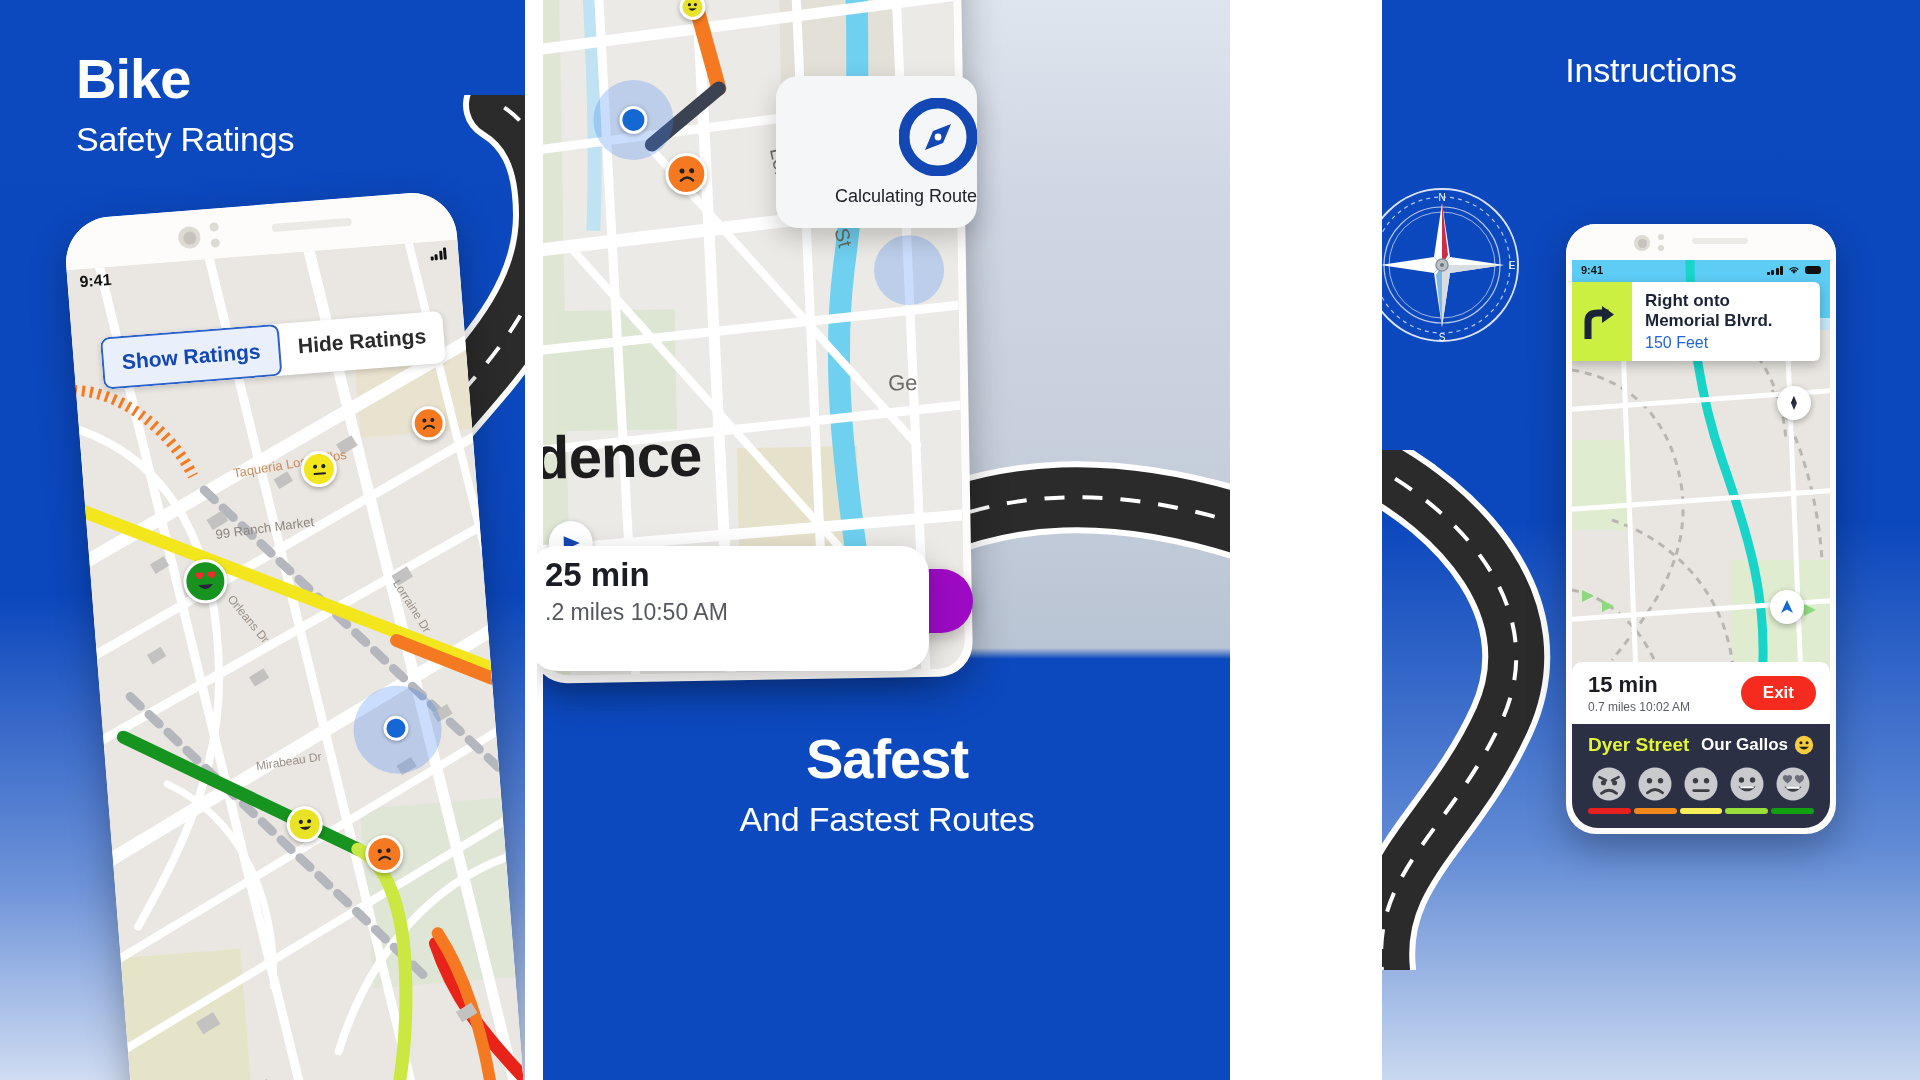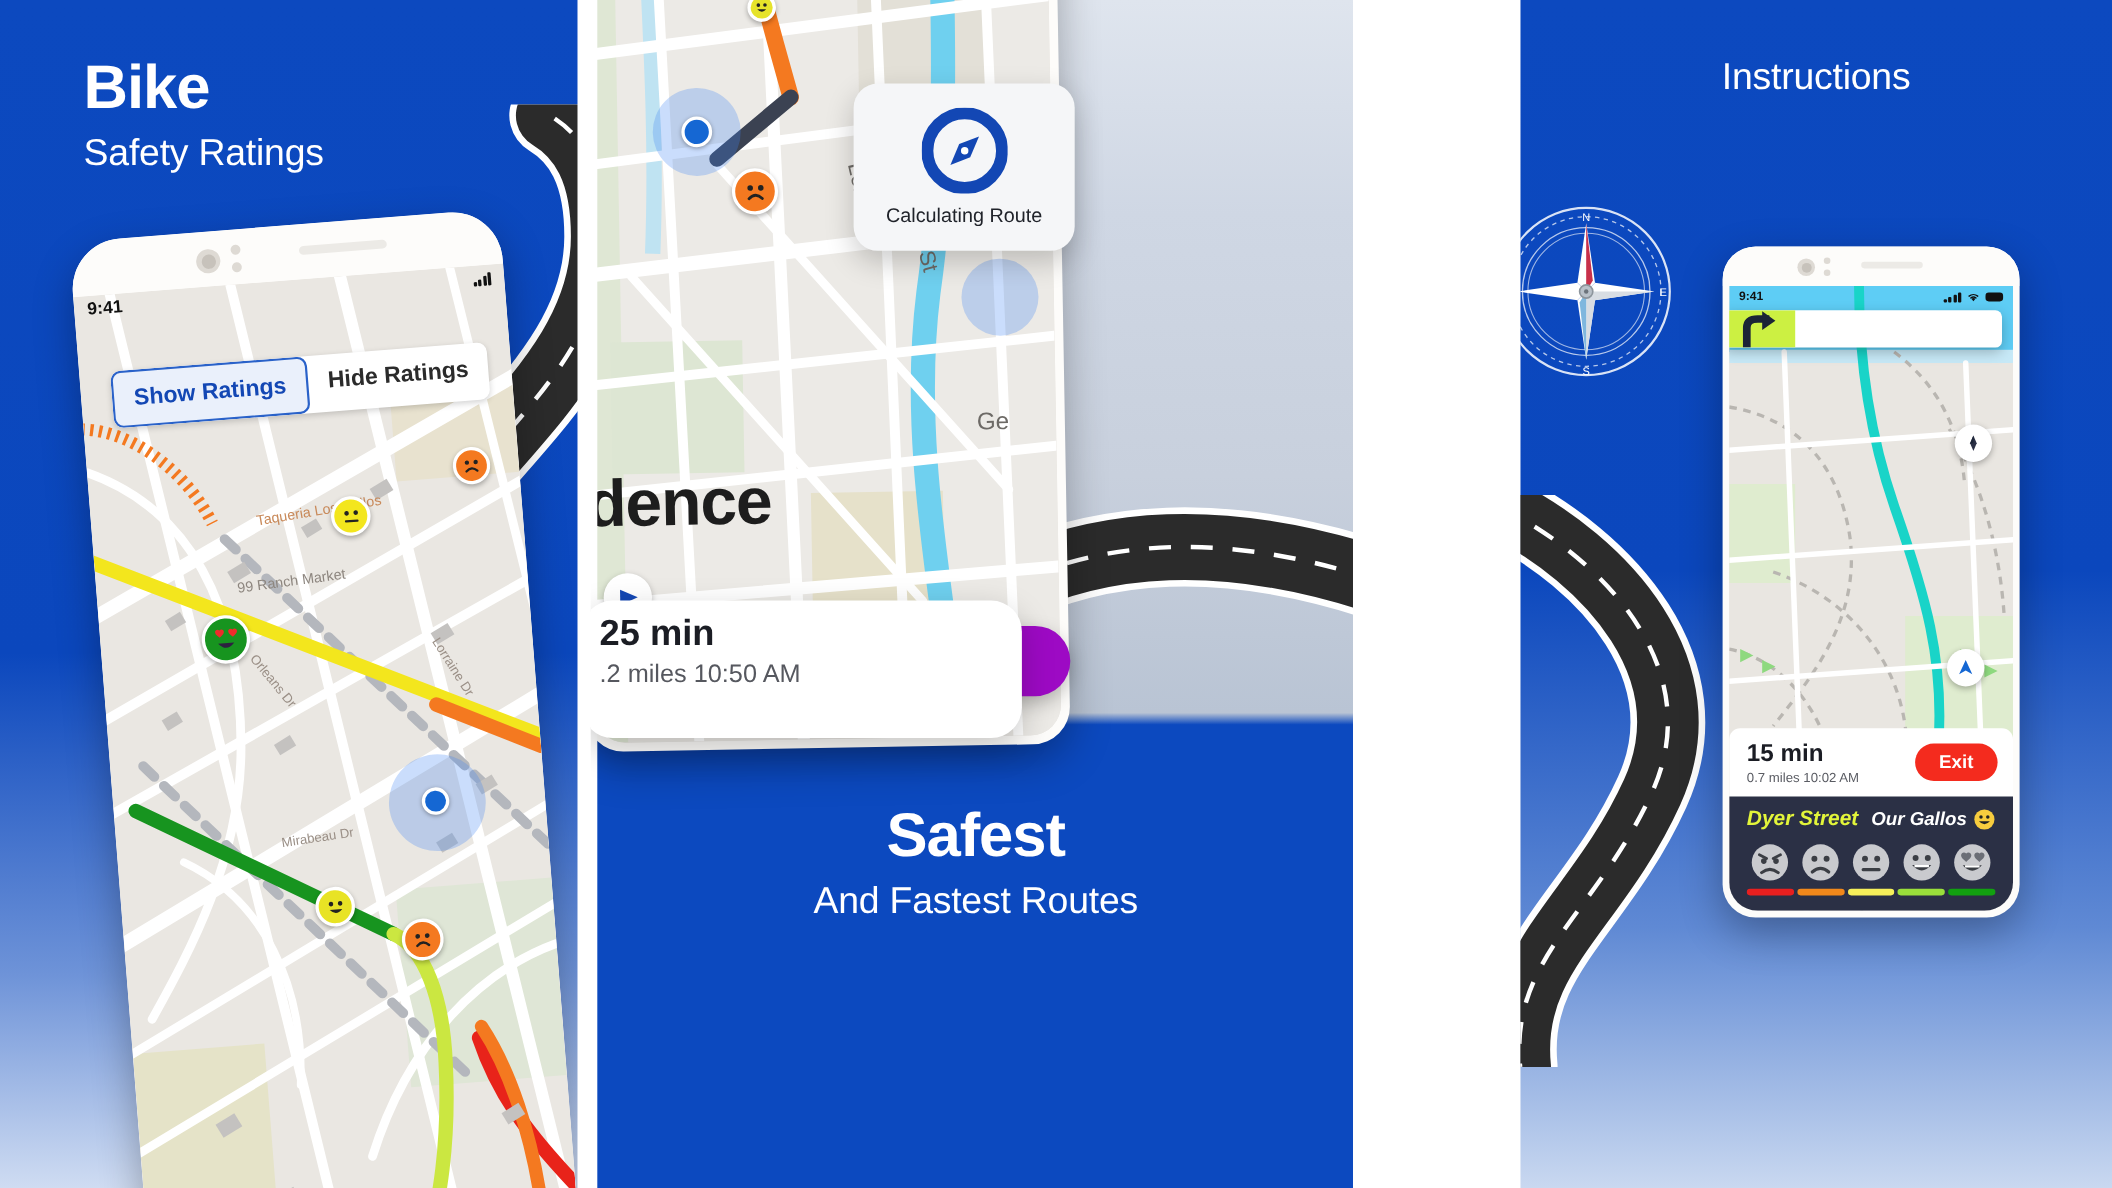--- a/index.html
+++ b/index.html
@@ -79,21 +79,21 @@
   .pin svg { display:block; }
 
   
   .userblob { position:absolute; border-radius:50%; background:rgba(66,133,244,.28); }
   .userdot { position:absolute; border-radius:50%; background:#1567d3; border:3px solid #fff;
              box-shadow:0 1px 4px rgba(0,0,0,.35); }
 
   
   .calc-card { position:absolute; background:#f5f6f8; border-radius:22px;
                box-shadow:0 10px 26px rgba(0,0,0,.20); display:flex; flex-direction:column;
-               align-items:center; justify-content:center; gap:10px; z-index:9; }
+               align-items:flex-end; justify-content:center; gap:10px; z-index:9; }
   .calc-label { font-size:18px; color:#20232a; }
 
   
   .routecard { position:absolute; background:#fff; border-radius:28px;
                box-shadow:0 10px 30px rgba(0,0,0,.22); z-index:9; }
   .rc-time { font-size:33px; font-weight:700; color:#1b1d24; }
   .rc-meta { font-size:23px; color:#56585f; margin-top:5px; }
   .startbtn { position:absolute; background:#9d0ac4; color:#fff; border-radius:40px;
               display:flex; align-items:center; justify-content:center;
               font-size:40px; font-weight:400; box-shadow:0 6px 16px rgba(0,0,0,.25); }
@@ -109,21 +109,21 @@
   .mapbtn { position:absolute; width:34px; height:34px; border-radius:50%; background:#fff;
             box-shadow:0 2px 6px rgba(0,0,0,.3); display:flex; align-items:center; justify-content:center; z-index:7;}
 
   
   .navcard { position:absolute; background:#fff; border-radius:10px 10px 0 0; z-index:8; }
   .nc-top { padding:10px 14px 10px 16px; display:flex; align-items:center; justify-content:space-between; }
   .nc-time { font-size:22px; font-weight:700; color:#1b1d24; }
   .nc-meta { font-size:12px; color:#5a5c63; margin-top:2px; }
   .exitbtn { background:#f42b1e; color:#fff; border-radius:20px; padding:7px 22px;
              font-size:17px; font-weight:700; }
-  .nc-bottom { background:#2b3045; padding:10px 16px 14px 16px; border-radius:0 0 10px 10px;font-style:italic; }
+  .nc-bottom { background:#2b3045; padding:10px 16px 14px 16px; border-radius:0 0 10px 10px; }
   .nc-row { display:flex; align-items:center; justify-content:space-between; }
   .street { color:#e3f53a; font-size:19px; font-weight:700; }
   .ourrating { color:#fff; font-size:17px; font-weight:700; display:flex; align-items:center; gap:6px;}
   .faces { display:flex; justify-content:space-between; margin-top:10px; }
   .face-col { display:flex; flex-direction:column; align-items:center; gap:6px; width:19%;}
   .face-bar { height:6px; width:100%; border-radius:3px; }
 
   
   .rose { position:absolute; z-index:2; }
 </style>
@@ -504,20 +504,25 @@
           </div>
         </div>
 
         <div class="turncard" style="left:-6px;top:22px;width:254px;">
           <div class="turn-arrow">
             <svg width="38" height="34" viewBox="0 0 38 34">
               <path d="M8 32 L8 16 C8 10, 12 8, 18 8 L25 8" stroke="#1b2436" stroke-width="7" fill="none" stroke-linecap="square"></path>
               <path d="M22 1 L34 9.5 L22 18 Z" fill="#1b2436"></path>
             </svg>
           </div>
+          <div class="turn-text">
+            <div class="turn-main">Right onto</div>
+            <div class="turn-main">Memorial Blvrd.</div>
+            <div class="turn-dist">150 Feet</div>
+          </div>
         </div>
 
         <div class="mapbtn" style="left:205px;top:126px;">
           <svg width="18" height="18" viewBox="0 0 18 18">
               <path d="M9 2 L12 9 L9 16 L6 9 Z" fill="#2b3045"></path>
               <path d="M9 2 L6 9 L9 9 Z" fill="#1b2436"></path>
             </svg>
         </div>
         <div class="mapbtn" style="left:198px;top:330px;">
           <svg width="20" height="20" viewBox="0 0 20 20">

